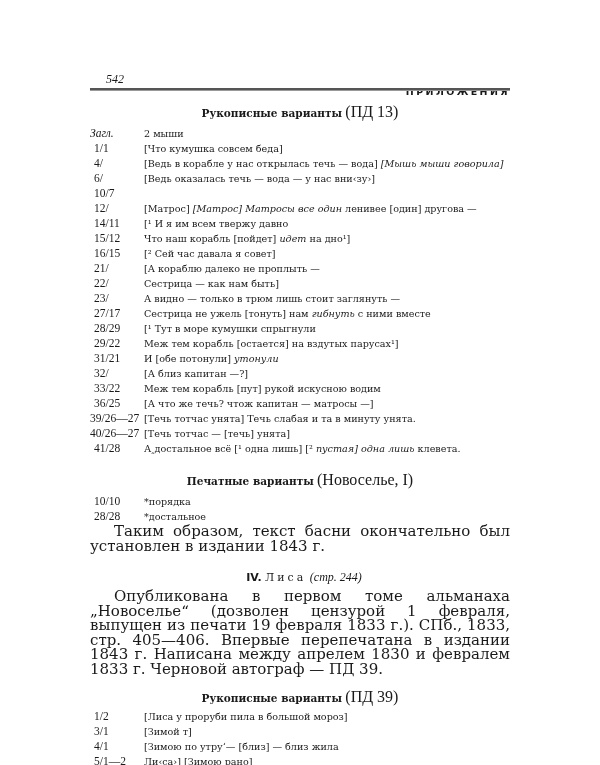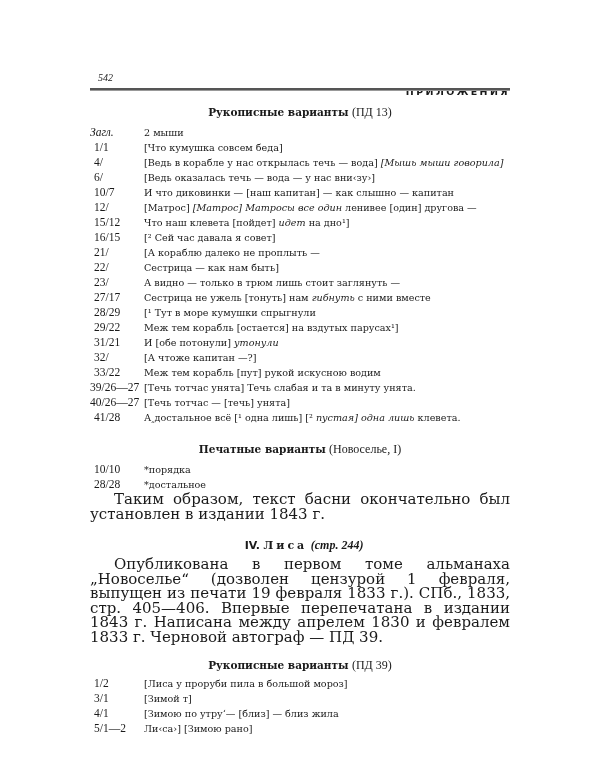--- a/index.html
+++ b/index.html
@@ -5,59 +5,59 @@
     html, body { margin: 0; padding: 0; background: #ffffff; }
     body {
       width: 600px; height: 765px; position: relative; overflow: hidden;
       font-family: "DejaVu Serif", serif; color: #1a1a1a;
     }
     .page { position: absolute; left: 90px; top: 70px; width: 420px; }
     .running-head {
       position: relative; height: 18px;
     }
     .page-number {
-      position: absolute; left: 8px; top: 2px;
-      font-style: italic; font-size: 10px; font-family: "Liberation Serif", serif;
+      position: absolute; left: 16px; top: 2px;
+      font-style: italic; font-size: 12px; font-family: "Liberation Serif", serif;
     }
     .running-title {
       position: absolute; left: 0; right: 0; top: 16px; text-align: right;
       font-size: 9.5px; letter-spacing: 2.4px; font-weight: bold;
       font-family: "DejaVu Sans", sans-serif;
     }
     .head-rule {
       position: absolute; left: 0; right: 0; top: 18px; height: 2px;
       background: #555; border-bottom: 1px solid #999;
     }
     .section-title {
       text-align: center; font-size: 10.5px; margin: 0; line-height: 14px;
     }
     .section-title .bold { font-weight: bold; font-family: "DejaVu Serif", serif; text-align: center; }
-    .section-title .paren { font-family: "Liberation Serif", serif; font-size: 12px; }
+    .section-title .paren { font-family: "Liberation Serif", serif; font-size: 16px; }
     .variants { margin: 0; padding: 0; list-style: none; }
     .variant {
       display: flex; font-size: 9.6px; line-height: 15px; white-space: nowrap;
     }
     .variant .ref {
       width: 54px; flex: none; font-family: "Liberation Serif", serif; font-size: 11.5px;
       padding-left: 4px; box-sizing: border-box;
     }
     .variant .ref.italic { font-style: italic; padding-left: 0; }
     .variant .ref.wide { padding-left: 0; }
     .variant .txt { flex: 1; }
     .variant .txt i { font-style: italic; }
     .para {
       font-size: 15px; line-height: 14.5px; text-align: justify; margin: 0;
     }
     .para.indent { text-indent: 24px; }
     .subhead {
       text-align: center; font-size: 11px; margin: 0; line-height: 15px;
     }
     .subhead .roman { font-weight: bold; font-family: "DejaVu Sans", sans-serif; margin-left: 8px; }
-    .subhead .title { font-weight: bold; letter-spacing: 3px; }
-    .subhead .pg { font-style: italic; font-family: "Liberation Serif", serif; font-size: 12px; font-weight: bold; }
+    .subhead .title { font-weight: normal; letter-spacing: 3px; }
+    .subhead .pg { font-style: italic; font-family: "Liberation Serif", serif; font-size: 12px; }
   </style>
 </head>
 <body>
 
 <div class="page">
 
   <div class="running-head">
     <span class="page-number">542</span>
     <span class="running-title">ПРИЛОЖЕНИЯ</span>
     <div class="head-rule"></div>
@@ -81,29 +81,32 @@
       <li class="variant">
         <span class="ref">4/</span>
         <span class="txt"><span>[Ведь в корабле у нас открылась течь — вода]</span><i> [Мышь мыши говорила]</i></span>
       </li>
       <li class="variant">
         <span class="ref">6/</span>
         <span class="txt"><span>[Ведь оказалась течь — вода — у нас вни‹зу›]</span></span>
       </li>
       <li class="variant">
         <span class="ref">10/7</span>
-        <span class="txt"><span>И что диковинки — [наш капитан] — как слышно — капитан</span></span>
       </li>
       <li class="variant">
         <span class="ref">12/</span>
         <span class="txt"><span>[Матрос] </span><i>[Матрос] Матросы все один</i><span> ленивее [один] другова —</span></span>
       </li>
       <li class="variant">
+        <span class="ref">14/11</span>
+        <span class="txt"><span>[¹ И я им всем твержу давно</span></span>
+      </li>
+      <li class="variant">
         <span class="ref">15/12</span>
-        <span class="txt"><span>Что наш клевета [пойдет] </span><i>идет</i><span> на дно¹]</span></span>
+        <span class="txt"><span>Что наш корабль [пойдет] </span><i>идет</i><span> на дно¹]</span></span>
       </li>
       <li class="variant">
         <span class="ref">16/15</span>
         <span class="txt"><span>[² Сей час давала я совет]</span></span>
       </li>
       <li class="variant">
         <span class="ref">21/</span>
         <span class="txt"><span>[А кораблю далеко не проплыть —</span></span>
       </li>
       <li class="variant">
@@ -125,25 +128,29 @@
       <li class="variant">
         <span class="ref">29/22</span>
         <span class="txt"><span>Меж тем корабль [остается] на вздутых парусах¹]</span></span>
       </li>
       <li class="variant">
         <span class="ref">31/21</span>
         <span class="txt"><span>И [обе потонули] </span><i>утонули</i></span>
       </li>
       <li class="variant">
         <span class="ref">32/</span>
-        <span class="txt"><span>[А чтоже капитан —?]</span></span>
+        <span class="txt"><span>[А близ капитан —?]</span></span>
       </li>
       <li class="variant">
         <span class="ref">33/22</span>
         <span class="txt"><span>Меж тем корабль [пут] рукой искусною водим</span></span>
+      </li>
+      <li class="variant">
+        <span class="ref">36/25</span>
+        <span class="txt"><span>[А что же течь? чтож капитан — матросы —]</span></span>
       </li>
       <li class="variant">
         <span class="ref wide">39/26—27</span>
         <span class="txt"><span>[Течь тотчас унята] Течь слабая и та в минуту унята.</span></span>
       </li>
       <li class="variant">
         <span class="ref wide">40/26—27</span>
         <span class="txt"><span>[Течь тотчас — [течь] унята]</span></span>
       </li>
       <li class="variant">

